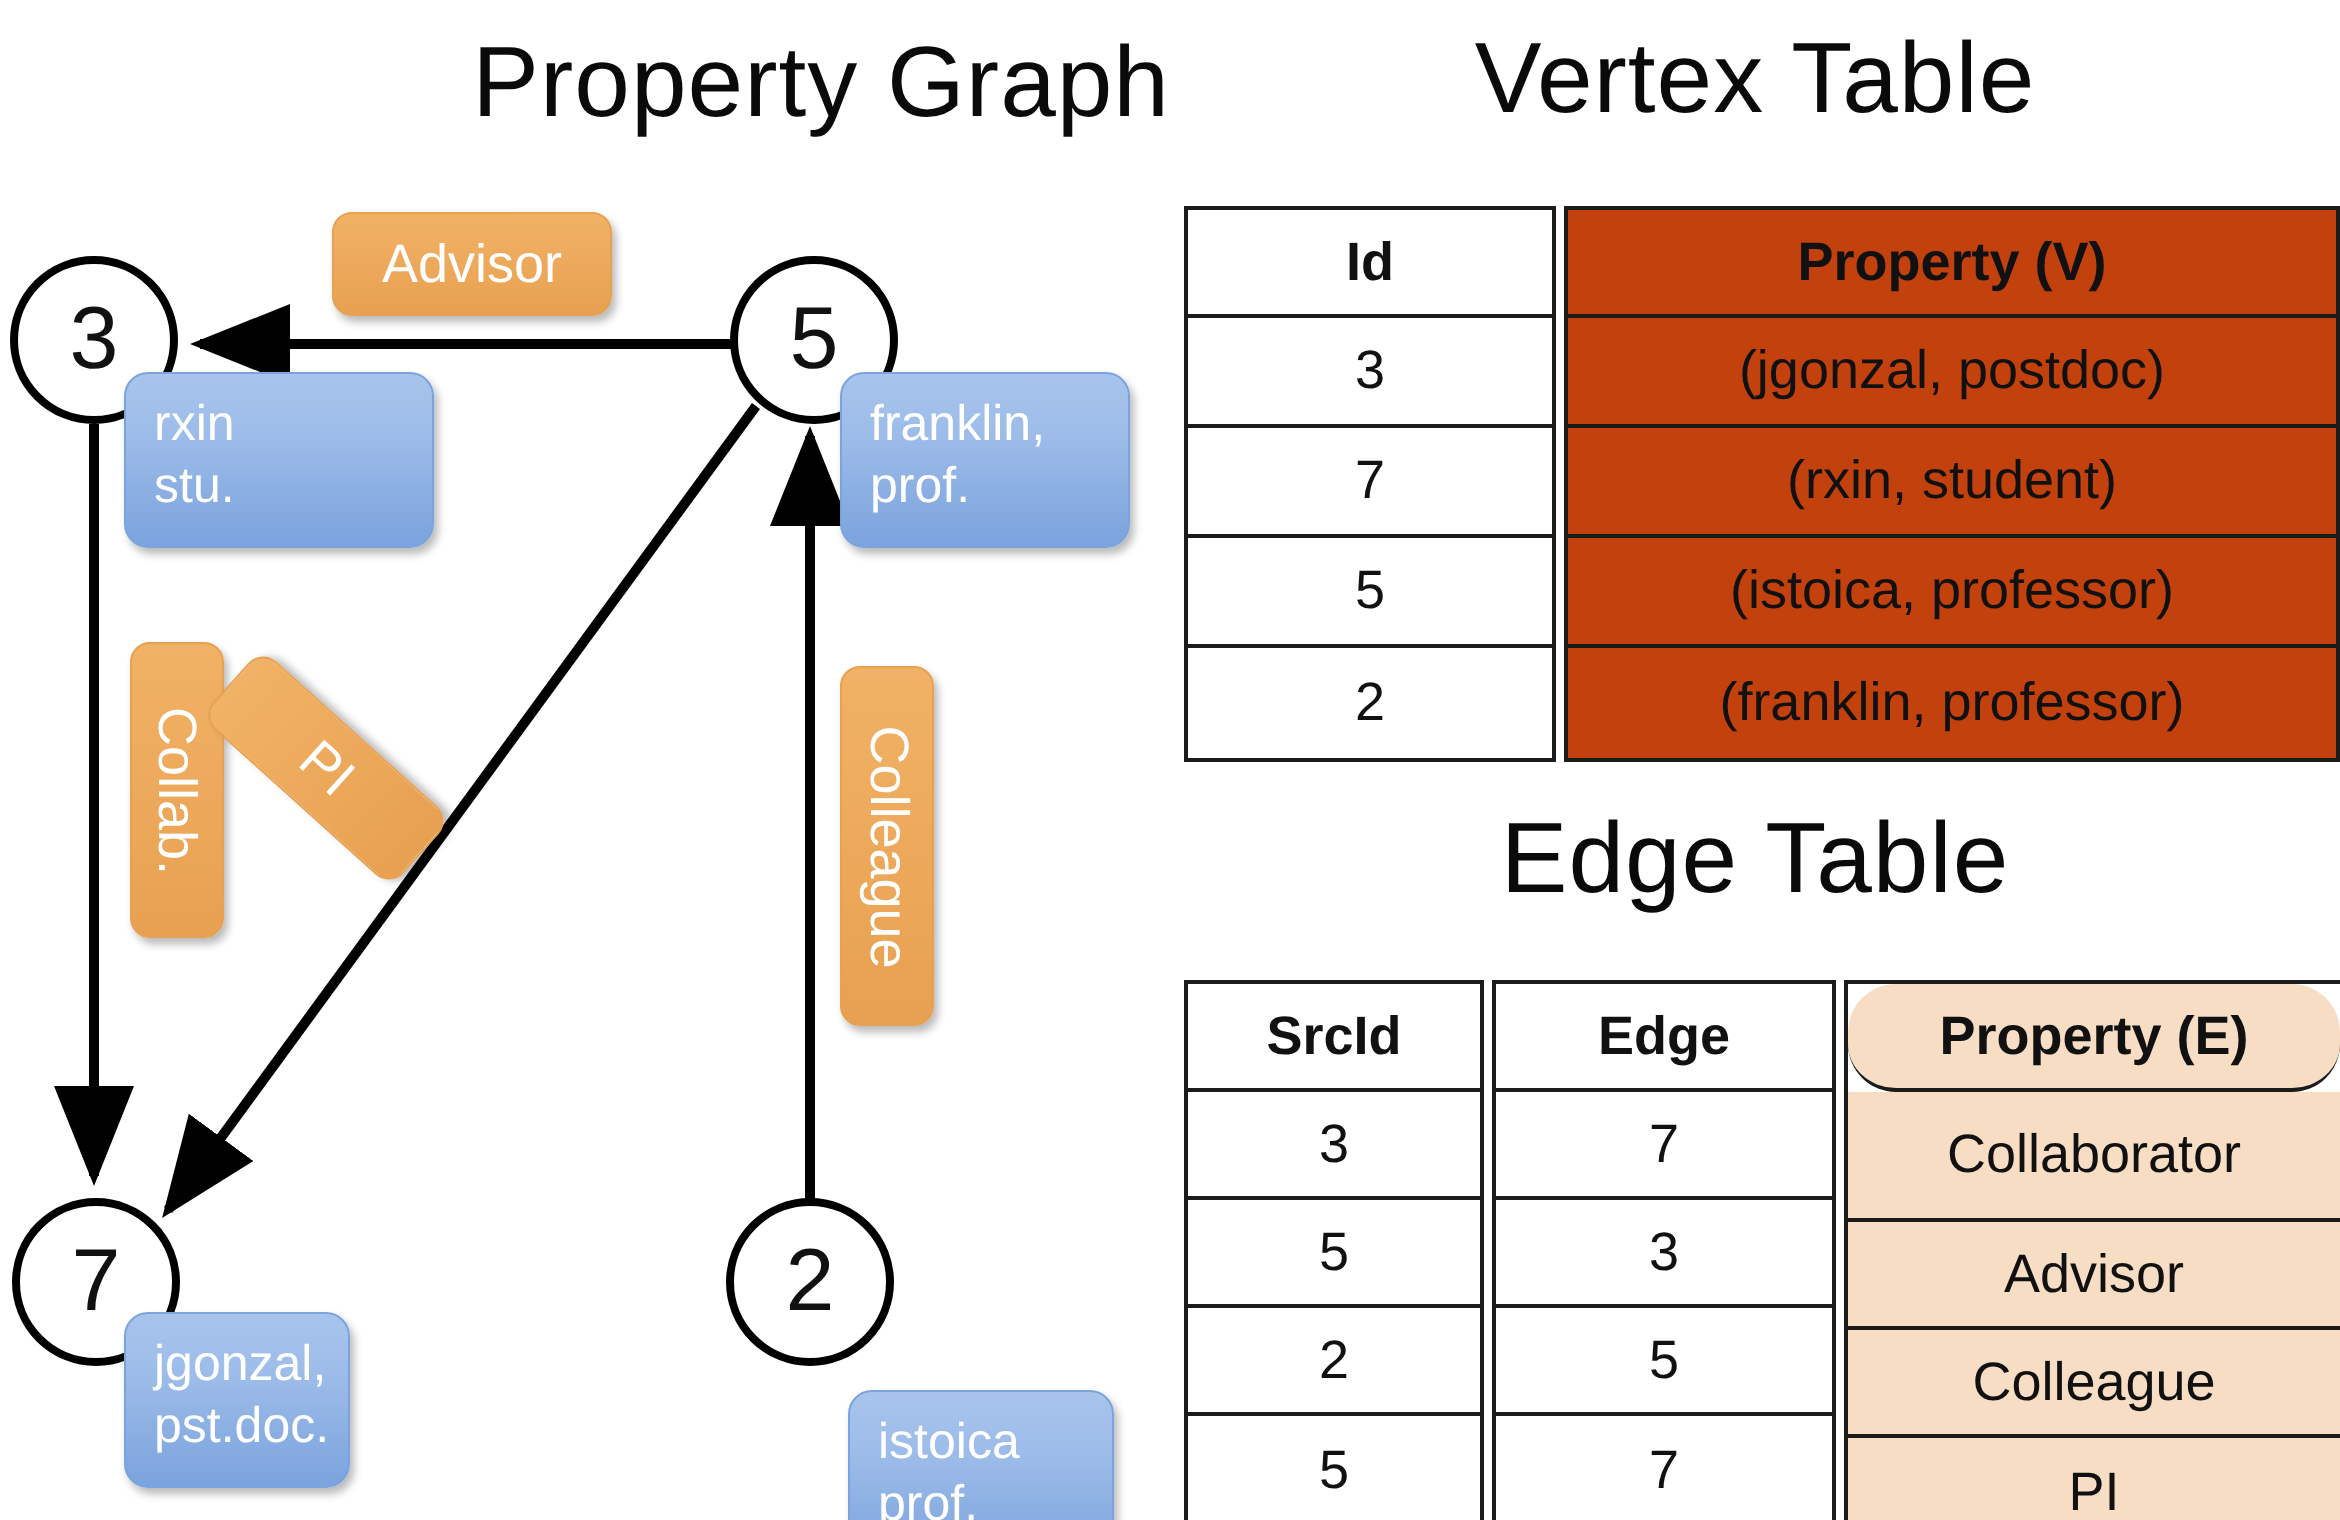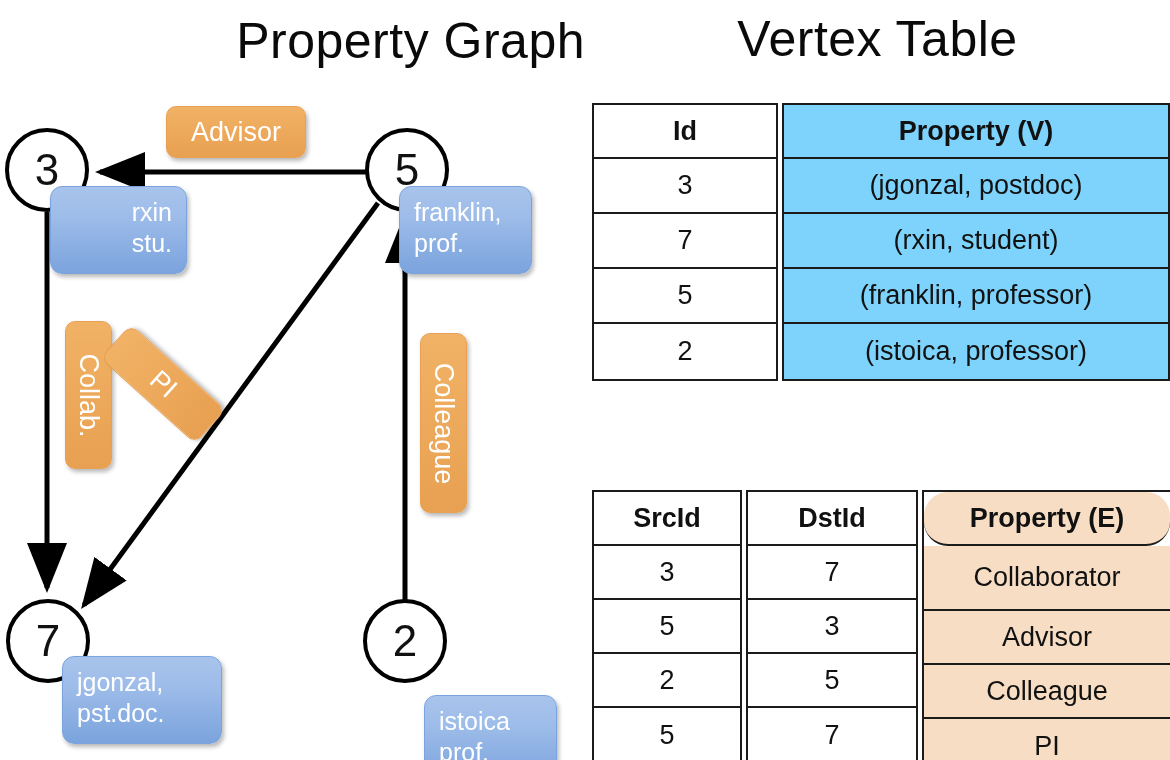--- a/index.html
+++ b/index.html
@@ -126,21 +126,21 @@
     font-weight: 300;
     font-size: 27px;
     color: #111;
     border-bottom: 2px solid #1b1b1b;
     box-sizing: border-box;
     white-space: nowrap;
   }
   .tcell:last-child { border-bottom: none; }
   .tcell.head { font-weight: 700; }
   .col-plain .tcell { background: #ffffff; }
-  .col-blue .tcell { background: #7dd3fc; }
+  .col-blue .tcell { background: #c2410c; }
   .col-orange .tcell { background: #f6ddc3; }
 </style>
 </head>
 <body>
 
 <div id="root">
 
   <div id="graph-panel">
 
     <div class="big-title" id="graph-title">Property Graph</div>
@@ -159,25 +159,25 @@
       <line x1="378" y1="203" x2="84" y2="605" stroke="#000" stroke-width="5" marker-end="url(#arrowhead)"></line>
 
       <line x1="405" y1="600" x2="405" y2="218" stroke="#000" stroke-width="5" marker-end="url(#arrowhead)"></line>
     </svg>
 
     <div class="node-circle" style="left:5px; top:128px;">3</div>
     <div class="node-circle" style="left:365px; top:128px;">5</div>
     <div class="node-circle" style="left:6px; top:599px;">7</div>
     <div class="node-circle" style="left:363px; top:599px;">2</div>
 
-    <div class="vprop" style="left:50px; top:186px; width:137px; height:88px;text-align:right;">rxin
+    <div class="vprop" style="left:62px; top:186px; width:155px; height:88px;">rxin
 stu.</div>
-    <div class="vprop" style="left:399px; top:186px; width:133px; height:88px;">franklin,
+    <div class="vprop" style="left:420px; top:186px; width:145px; height:88px;">franklin,
 prof.</div>
-    <div class="vprop" style="left:62px; top:656px; width:160px; height:88px;">jgonzal,
+    <div class="vprop" style="left:62px; top:656px; width:113px; height:88px;">jgonzal,
 pst.doc.</div>
     <div class="vprop" style="left:424px; top:695px; width:133px; height:88px;">istoica
 prof.</div>
 
     <div class="elabel" style="left:166px; top:106px; width:140px; height:52px;">Advisor</div>
 
     <div class="elabel vertical" style="left:65px; top:321px; width:47px; height:148px;">
       <span>Collab.</span>
     </div>
 
@@ -197,36 +197,37 @@
       <div class="tcell head" style="height:54px;">Id</div>
       <div class="tcell" style="height:55px;">3</div>
       <div class="tcell" style="height:55px;">7</div>
       <div class="tcell" style="height:55px;">5</div>
       <div class="tcell" style="height:55px;">2</div>
     </div>
     <div class="tcol col-blue" style="width:388px;">
       <div class="tcell head" style="height:54px;">Property (V)</div>
       <div class="tcell" style="height:55px;">(jgonzal, postdoc)</div>
       <div class="tcell" style="height:55px;">(rxin, student)</div>
+      <div class="tcell" style="height:55px;">(istoica, professor)</div>
       <div class="tcell" style="height:55px;">(franklin, professor)</div>
-      <div class="tcell" style="height:55px;">(istoica, professor)</div>
     </div>
   </div>
 
+  <div class="big-title" id="edge-title">Edge Table</div>
 
   <div class="tbl" id="edge-table" style="left:592px; top:490px;">
     <div class="tcol col-plain" style="width:150px;">
       <div class="tcell head" style="height:54px;">SrcId</div>
       <div class="tcell" style="height:54px;">3</div>
       <div class="tcell" style="height:54px;">5</div>
       <div class="tcell" style="height:54px;">2</div>
       <div class="tcell" style="height:54px;">5</div>
     </div>
     <div class="tcol col-plain" style="width:172px;">
-      <div class="tcell head" style="height:54px;">DstId</div>
+      <div class="tcell head" style="height:54px;">Edge</div>
       <div class="tcell" style="height:54px;">7</div>
       <div class="tcell" style="height:54px;">3</div>
       <div class="tcell" style="height:54px;">5</div>
       <div class="tcell" style="height:54px;">7</div>
     </div>
     <div class="tcol col-orange" style="width:250px;">
       <div class="tcell head" style="height:54px;border-radius:24px;">Property (E)</div>
       <div class="tcell" style="height:65px;">Collaborator</div>
       <div class="tcell" style="height:54px;">Advisor</div>
       <div class="tcell" style="height:54px;">Colleague</div>

